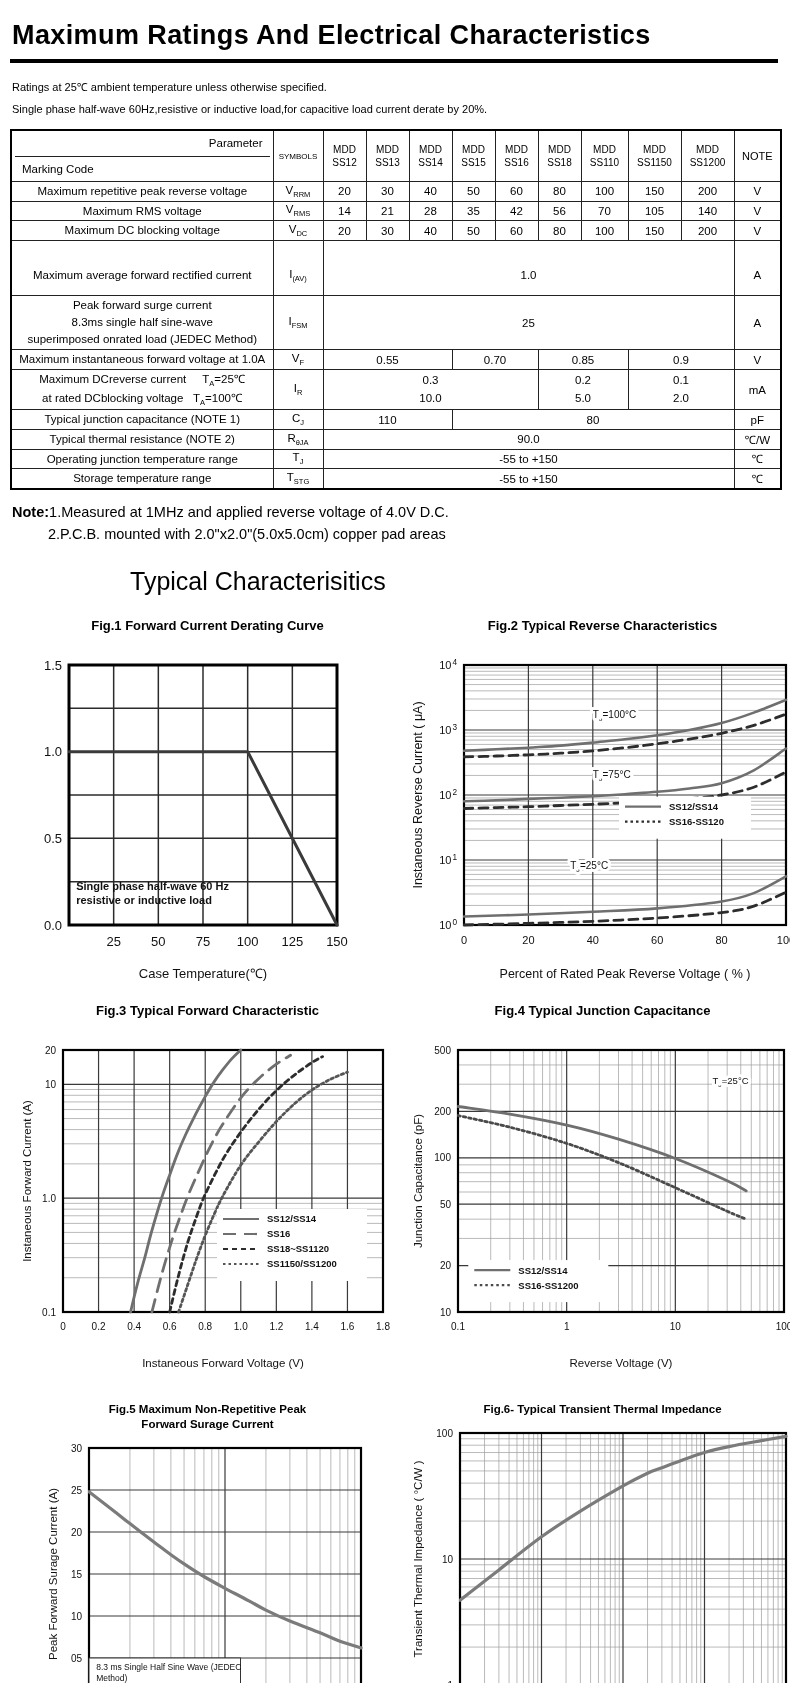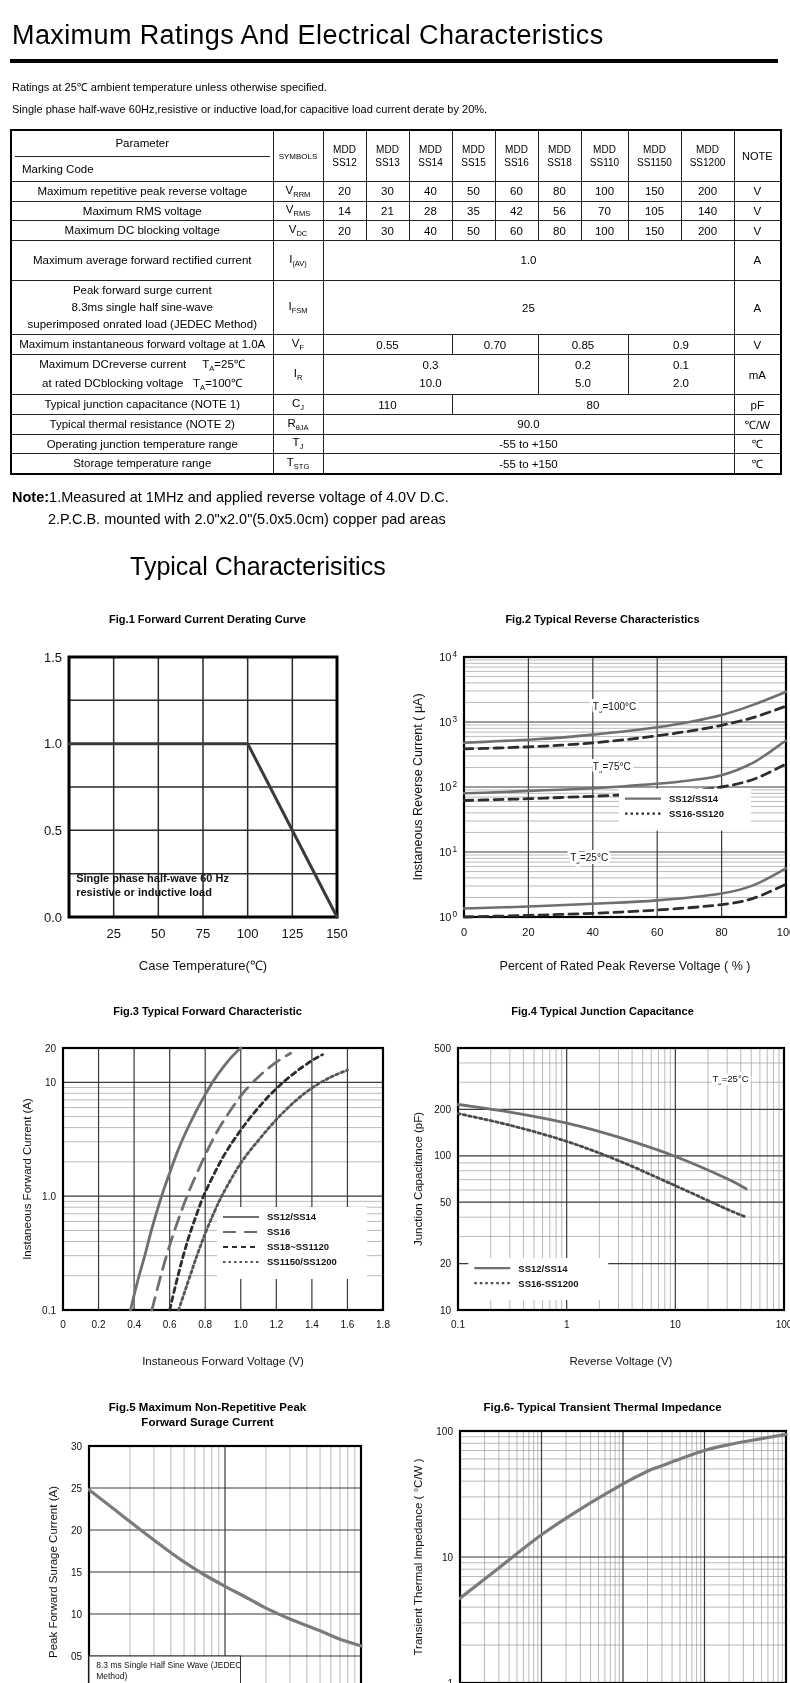--- a/index.html
+++ b/index.html
@@ -1,41 +1,41 @@
 <!DOCTYPE html>
 <html><head>
 <meta charset="utf-8">
 <style>
   html,body{margin:0;padding:0;background:#fff;color:#000}
   body{width:790px;height:1683px;overflow:hidden;font-family:"Liberation Sans",sans-serif}
   .page{padding:8px 8px 0 10px}
-  .h1{font-size:27px;font-weight:normal;letter-spacing:.4px;margin:12px 0 8px 2px}
+  .h1{font-size:27px;font-weight:bold;letter-spacing:.4px;margin:12px 0 8px 2px}
   .rule{height:4px;background:#000;margin:0 4px 16px 0}
   .intro{font-size:11px;margin:2px 0 9px 2px}
   table.rt{border-collapse:collapse;table-layout:fixed;width:772px;margin:14px 0 0 0;border:2px solid #000;font-size:11.5px}
   table.rt th,table.rt td{border:1.4px solid #222;padding:1px 3px;text-align:center;vertical-align:middle;font-weight:normal;overflow:hidden}
   td.param{text-align:left;padding-left:7px;line-height:1.45}
   td.param div{line-height:1.5}
   th.p-head{padding:0;vertical-align:top}
-  .ph-top{border-bottom:1.4px solid #222;text-align:center;padding:5px 7px 7px}
+  .ph-top{border-bottom:1.4px solid #222;text-align:right;padding:5px 7px 7px}
   .ph-bot{text-align:left;padding:6px 7px 5px}
   th.sym-head{font-size:8px;font-weight:bold}
   th.dev-head{font-size:10px;font-weight:bold;line-height:1.3}
   th.unit-head{font-size:11px;font-weight:bold}
   td.sym sub,td.param sub{font-size:7.5px}
   sub{font-size:7.5px}
   td.vcell div{line-height:1.5}
-  tr.tall td{padding-top:11px;padding-bottom:11px}
+  tr.tall td{padding-top:26px;padding-bottom:11px}
   .notes{font-size:14.5px;margin:12px 0 0 2px;line-height:1.5}
   .notes .lbl{font-weight:bold}
   .note2{margin-left:36px}
   .h2{font-size:25px;font-weight:normal;margin:22px 0 6px 120px}
   .figs{display:flex;flex-wrap:wrap;width:790px}
   .figcell{width:395px;display:flex;flex-direction:column;align-items:center}
-  .figtitle{font-weight:bold;font-size:11px;text-align:center;white-space:pre-line;line-height:1.3;margin:25px 0 22px}
+  .figtitle{font-weight:bold;font-size:13px;text-align:center;white-space:pre-line;line-height:1.3;margin:16px 0 22px}
   .figcell.r3 .figtitle{margin:26px 0 8px;font-size:11.5px}
   svg{display:block}
   svg text{font-family:"Liberation Sans",sans-serif}
 </style>
 </head>
 <body>
 
 <div class="page">
   <div class="h1">Maximum Ratings And Electrical Characteristics</div>
   <div class="rule"></div>

